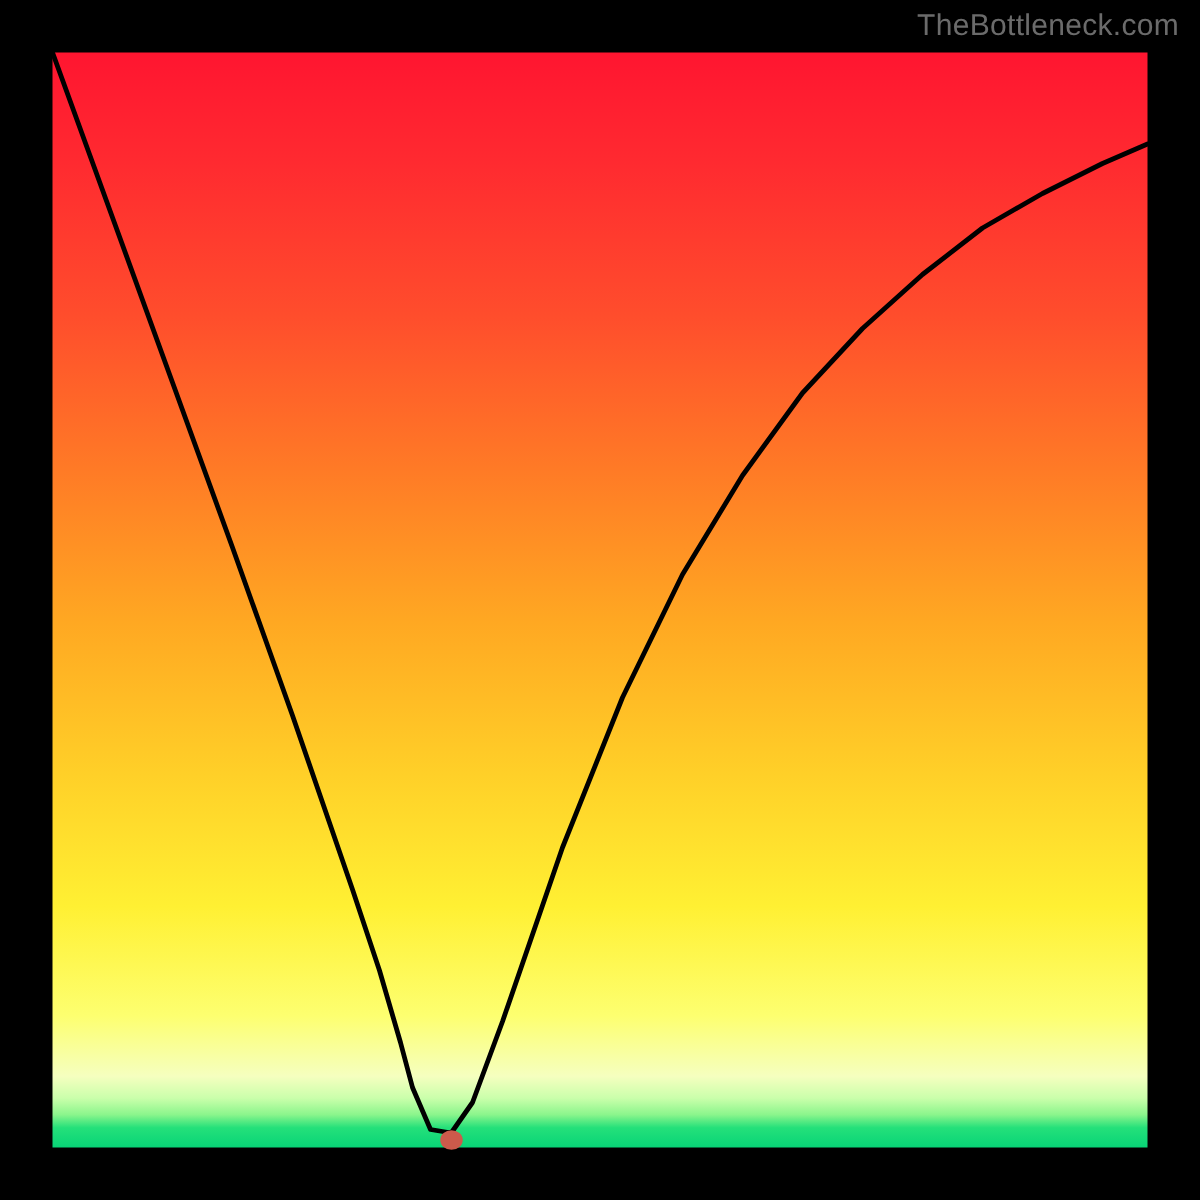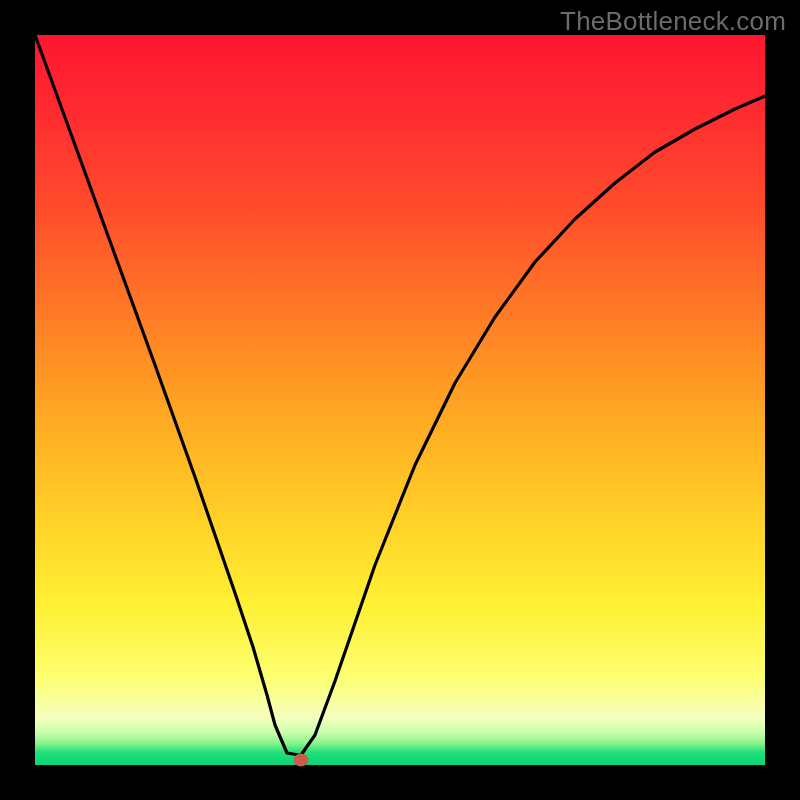--- a/index.html
+++ b/index.html
@@ -14,21 +14,21 @@
     position: relative;
     width: 800px;
     height: 800px;
     background: #000;
   }
   .watermark {
     position: absolute;
     top: 6px;
     right: 14px;
     color: #6b6b6b;
-    font-size: 26px;
+    font-size: 20px;
     font-weight: 500;
     letter-spacing: 0.2px;
   }
   .plot-bg {
     position: absolute;
     left: 35px;
     top: 35px;
     width: 730px;
     height: 730px;
     

